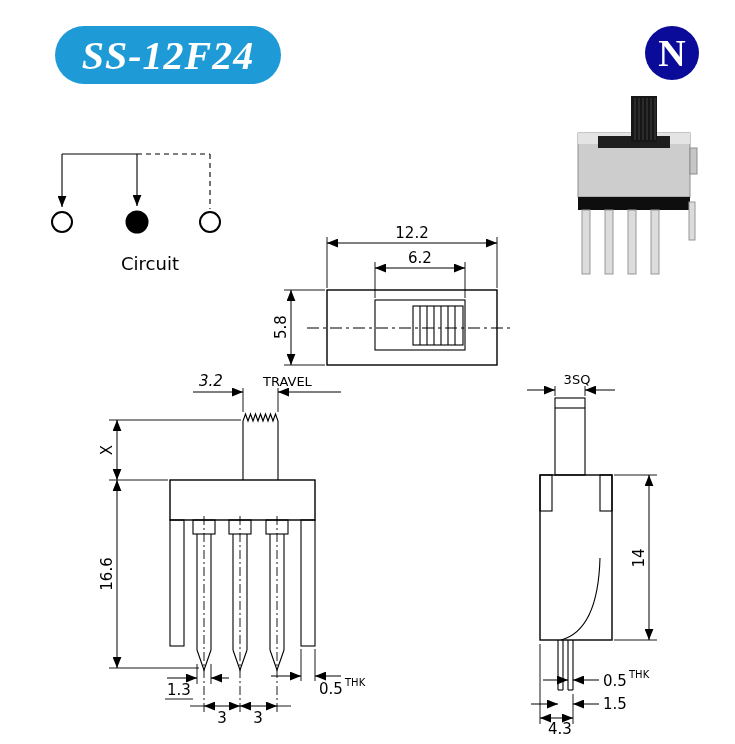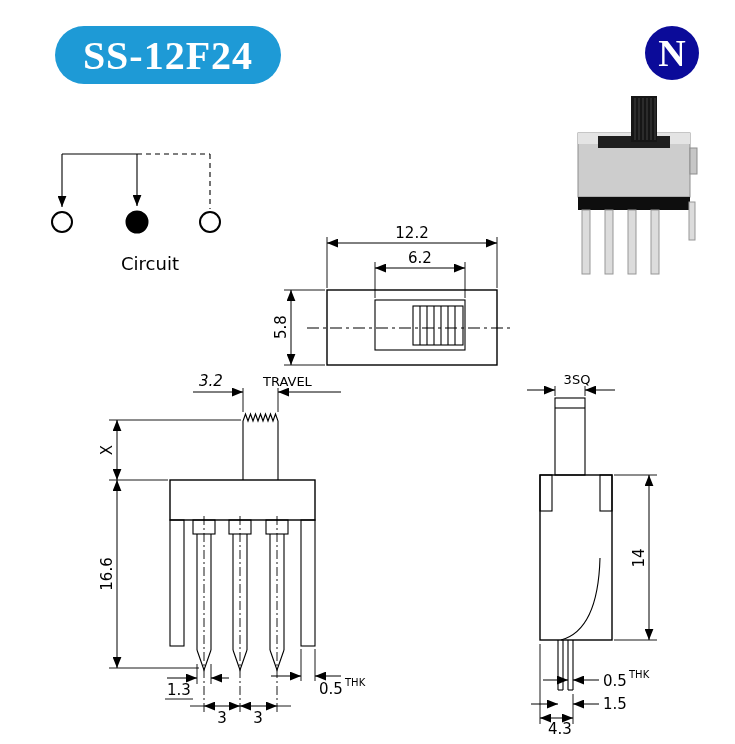--- a/index.html
+++ b/index.html
@@ -1,19 +1,19 @@
 <!DOCTYPE html>
 <html><head>
 <meta charset="utf-8">
 <style>
   html,body{margin:0;padding:0;background:#ffffff;}
   .page{position:relative;width:735px;height:744px;background:#ffffff;overflow:hidden;
         font-family:"DejaVu Sans",sans-serif;}
   .model-pill{position:absolute;left:55px;top:26px;width:226px;height:58px;border-radius:29px;
-        display:flex;align-items:center;justify-content:center;}
+        display:flex;align-items:center;justify-content:center;font-style:italic;}
   .model-pill span{font-family:"Liberation Serif","DejaVu Serif",serif;font-weight:bold;
         font-size:40px;color:#ffffff;letter-spacing:1px;}
   .logo{position:absolute;left:645px;top:26px;width:54px;height:54px;border-radius:50%;
         display:flex;align-items:center;justify-content:center;}
   .logo span{font-family:"Liberation Serif","DejaVu Serif",serif;font-weight:bold;
         font-size:38px;color:#ffffff;line-height:1;}
   svg{position:absolute;overflow:visible;}
   svg text{font-family:"DejaVu Sans",sans-serif;fill:#000;}
   .dim{font-size:15px;}
   .dim-sm{font-size:13px;}

